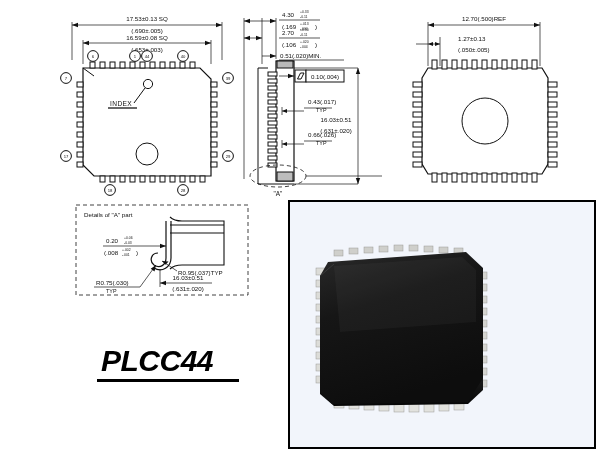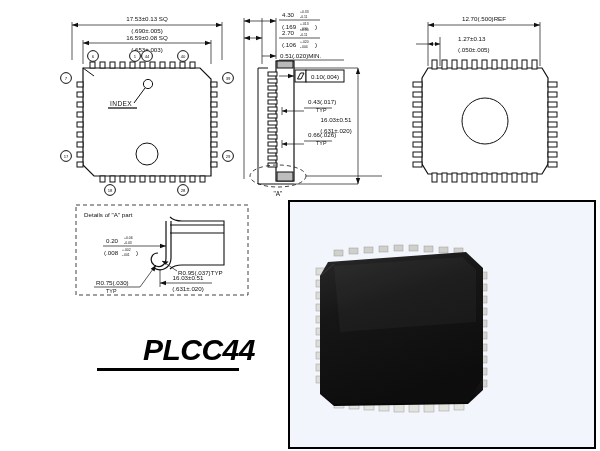--- a/index.html
+++ b/index.html
@@ -21,21 +21,21 @@
   .aLbl{font-size:6.4px;}
   .ln{stroke:#111;fill:none;}
   .thin{stroke-width:.7;}
   .med{stroke-width:1;}
   .fillw{fill:#fff;stroke:#111;stroke-width:1;}
   .fillnone{fill:none;stroke:#111;stroke-width:1;}
   .dash{stroke:#111;fill:none;stroke-width:.8;stroke-dasharray:4 3;}
   .ul{stroke:#000;stroke-width:1.2;}
 
   
-  #title-block{position:absolute;left:95px;top:335px;width:160px;text-align:right;}
+  #title-block{position:absolute;left:95px;top:346px;width:160px;}
   #title-block .ttl{
     font-family:"Liberation Sans", sans-serif;
     font-style:italic;font-weight:bold;font-size:30px;
     letter-spacing:-0.5px;color:#000;line-height:1;
     padding-left:6px;
   }
   #title-block .rule{
     height:3px;background:#000;margin-top:3px;width:142px;margin-left:2px;
   }
 

